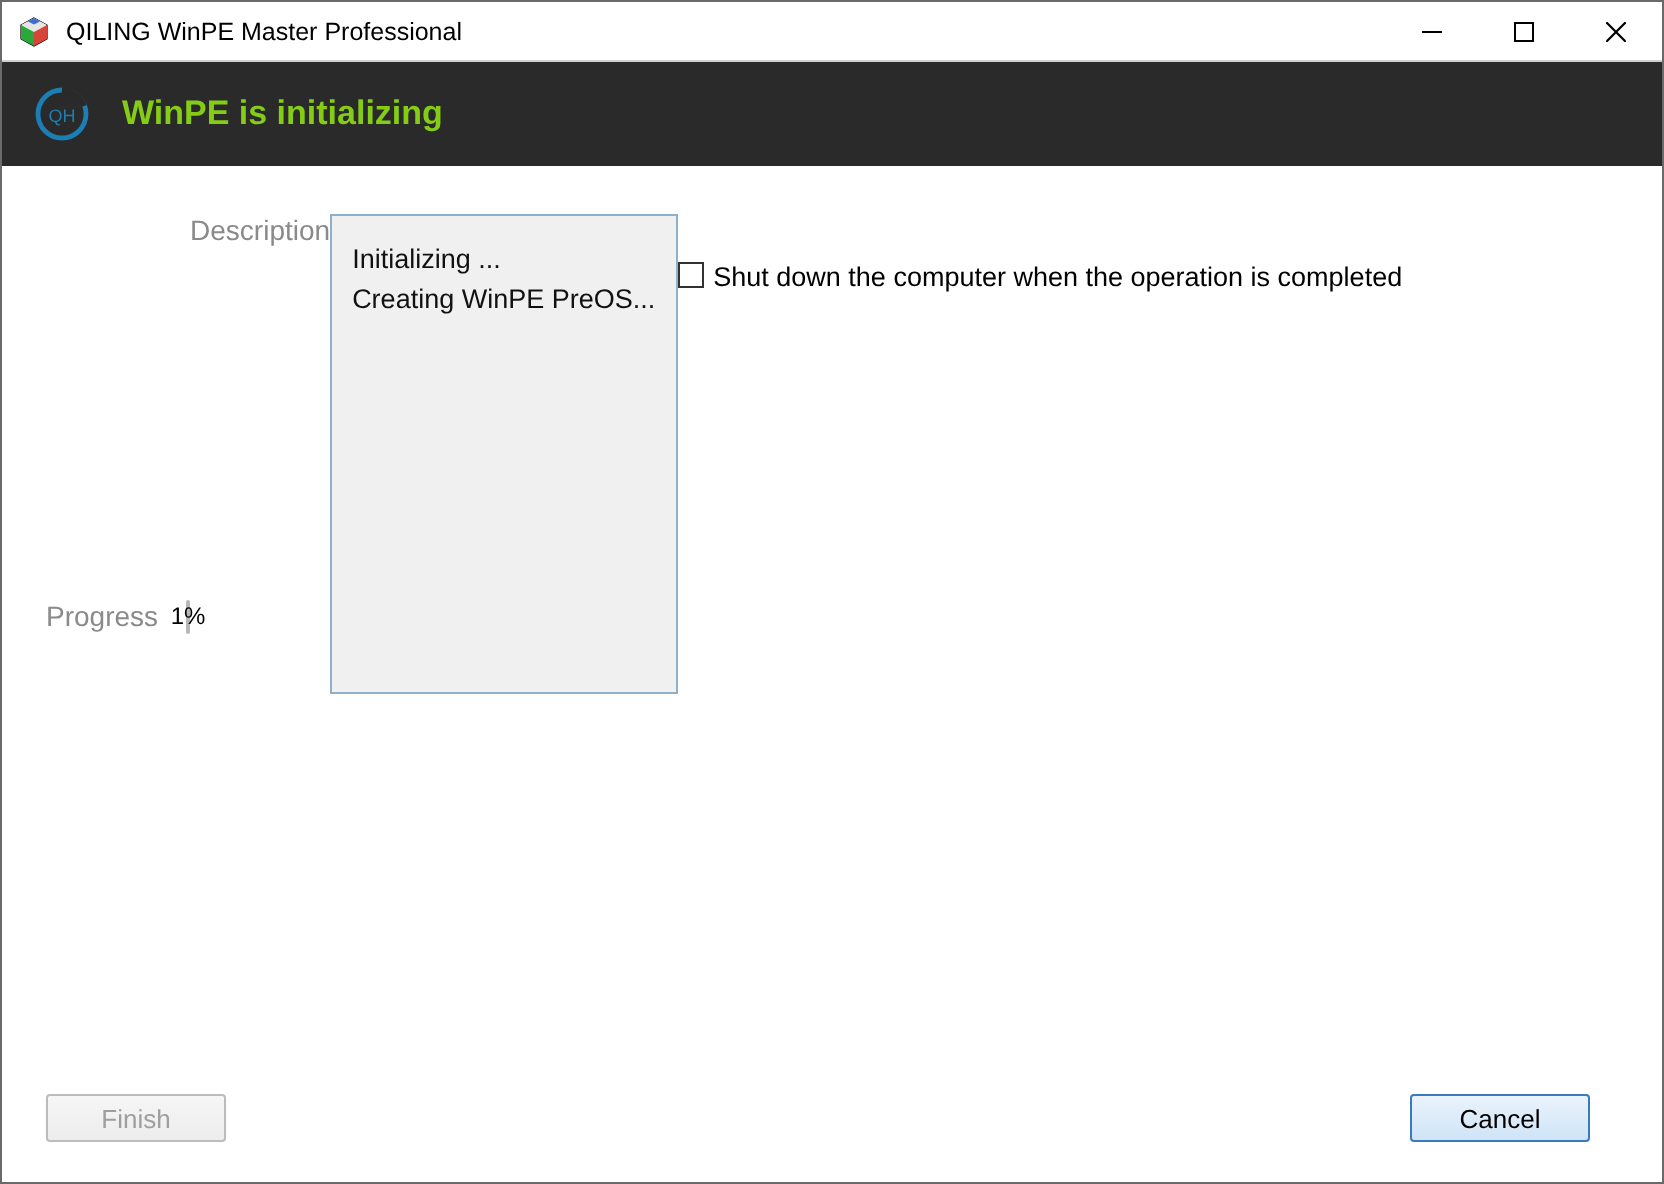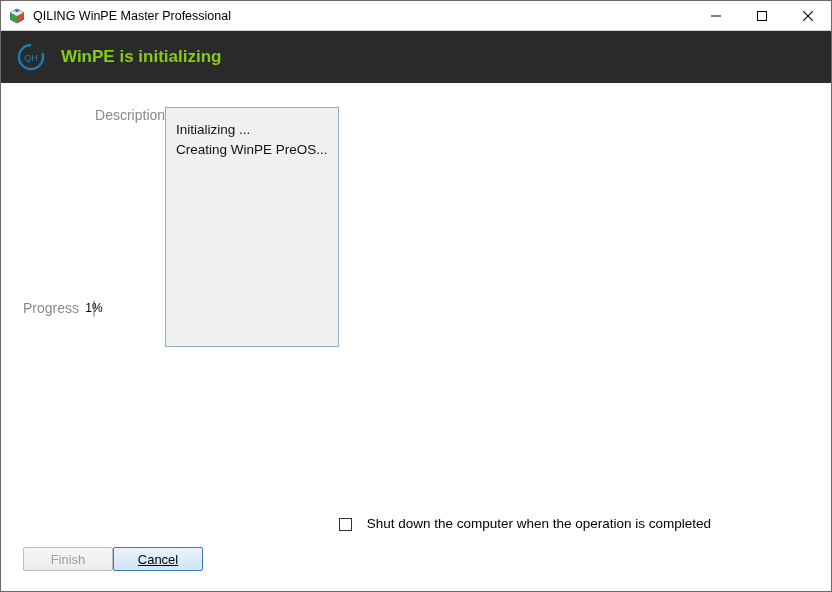--- a/index.html
+++ b/index.html
@@ -17,27 +17,27 @@
   .dark-header .heading { color: #84cc16; font-size: 17px; font-weight: 600; }
   
   .content { flex: 1; padding: 24px 22px 16px 22px; display: flex; }
   .progress-row { display: flex; align-items: center; gap: 14px; margin-bottom: 30px; margin-top: 8px; }
   .label-gray { color: #8a8a8a; font-size: 14px; }
   .progress-outer { flex: 1; height: 17px; border: 1px solid #b8b8b8; background: linear-gradient(#f2f2f2, #e6e6e6); border-radius: 1px; position: relative; }
   .progress-fill { position: absolute; left: 0; top: 0; bottom: 0; width: 1.5%; background: linear-gradient(#4fa8e8, #1b6fc0); }
   .progress-text { position: absolute; left: 0; right: 0; top: 0; bottom: 0; display: flex; align-items: center; justify-content: center; font-size: 12px; color: #000; }
   .desc-label { color: #8a8a8a; font-size: 14px; margin-bottom: 4px; }
   .desc-box { border: 1px solid #8fb0c8; background: #f0f0f0; height: 240px; padding: 12px 10px; font-size: 13.5px; color: #111; line-height: 1.45; white-space: pre-wrap; }
-  .check-row { display: flex; align-items: flex-end; gap: 15px; margin-top: 24px; }
+  .check-row { display: flex; align-items: flex-start; gap: 5px; margin-top: 24px; }
   .checkbox { width: 13px; height: 13px; border: 1px solid #333; background: #fff; }
   .check-label { font-size: 13.5px; color: #000; }
-  .footer { display: flex; justify-content: flex-start; padding: 0 14px 20px 22px; }
+  .footer { display: flex; justify-content: space-between; padding: 0 36px 20px 22px; }
   .btn { width: 90px; height: 24px; border: 1px solid #888; background: linear-gradient(#fdfdfd, #e8e8e8); font-size: 13px; display: flex; align-items: center; justify-content: center; border-radius: 2px; }
   .btn.disabled { color: #9e9e9e; border-color: #bcbcbc; background: linear-gradient(#f6f6f6, #ececec); }
-  .btn.primary { border-color: #3a7bbf; background: linear-gradient(#eaf3fb, #cfe4f7); color: #000; text-decoration: underline; }
+  .btn.primary { border-color: #3a7bbf; background: linear-gradient(#eaf3fb, #cfe4f7); color: #000; }
 </style>
 </head>
 <body>
 
 <div class="window">
 
   <div class="titlebar">
     <span class="app-icon">
       <svg viewBox="0 0 16 16" width="16" height="16">
         <polygon points="8,1 14.5,4.5 14.5,11.5 8,15 1.5,11.5 1.5,4.5" fill="none" stroke="#000" stroke-width="0.6"></polygon>

